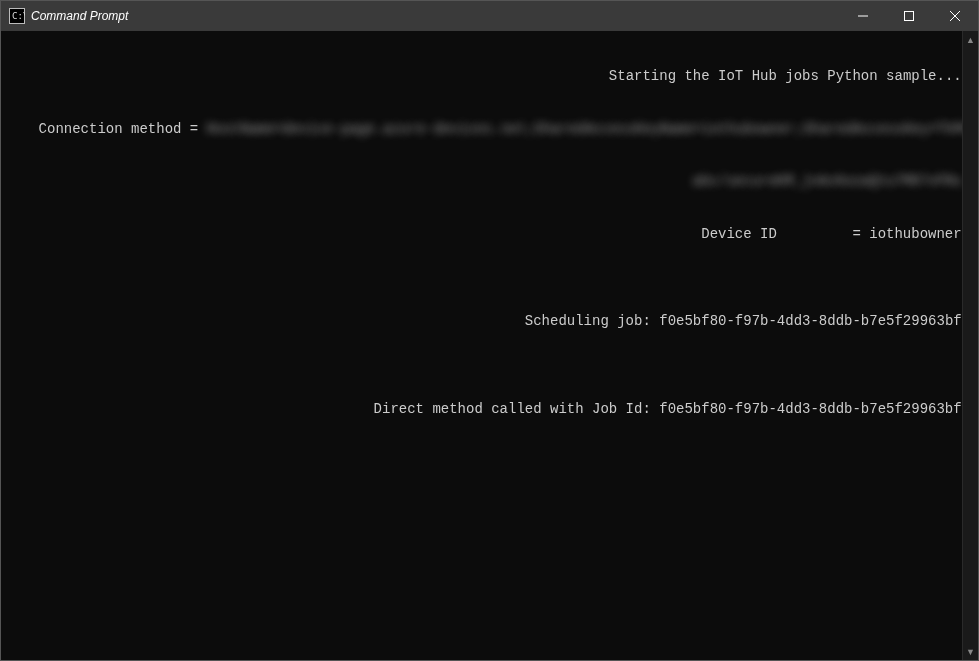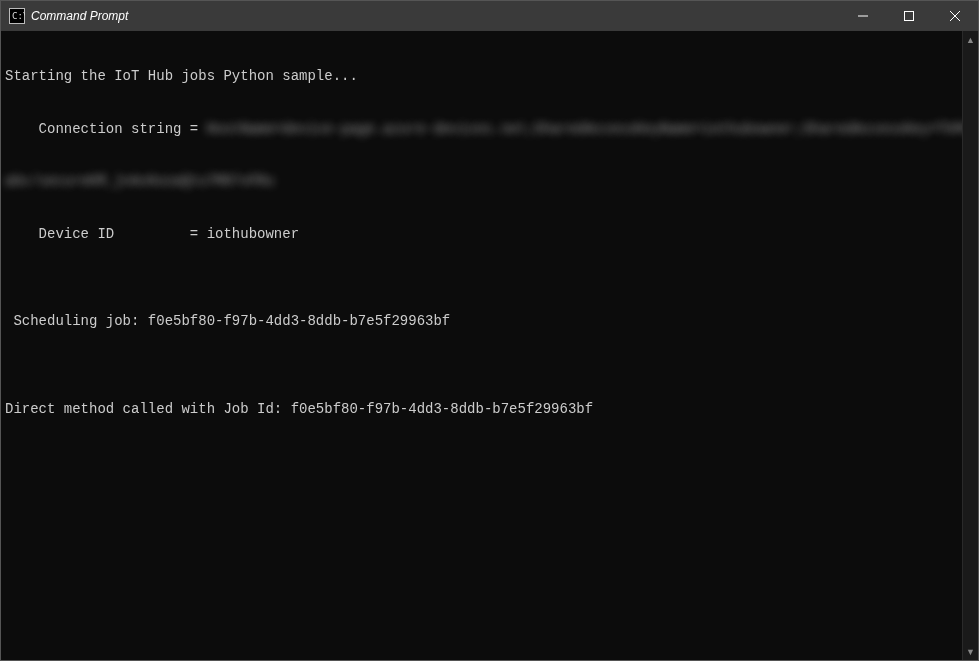--- a/index.html
+++ b/index.html
@@ -49,20 +49,21 @@
   .terminal {
     flex: 1 1 auto;
     background: #0c0c0c;
     color: #cccccc;
     font-family: Consolas, "Courier New", monospace;
     font-size: 14px;
     line-height: 17.5px;
     padding: 2px 0 2px 4px;
     white-space: pre;
     overflow: hidden;
+    text-align: right;
   }
   .terminal .line { white-space: pre; }
   .blur {
     color: transparent;
     text-shadow: 0 0 8px rgba(200,200,200,0.85);
     display: inline;
   }
   .scrollbar-v {
     width: 17px;
     background: #1a1a1a;
@@ -109,21 +110,21 @@
       <svg viewBox="0 0 10 10">
         <line x1="0" y1="0" x2="10" y2="10" stroke="#fff" stroke-width="1"></line>
         <line x1="10" y1="0" x2="0" y2="10" stroke="#fff" stroke-width="1"></line>
       </svg>
     </div>
   </div>
 
   <div class="client">
     <div class="terminal">
       <div class="line">Starting the IoT Hub jobs Python sample...</div>
-      <div class="line"><span>    Connection string = </span><span class="blur">HostName=device-page.azure-devices.net;SharedAccessKeyName=iothubowner;SharedAccessKey=TkMntr8r</span></div>
+      <div class="line"><span>    Connection method = </span><span class="blur">HostName=device-page.azure-devices.net;SharedAccessKeyName=iothubowner;SharedAccessKey=TkMntr8r</span></div>
       <div class="line"><span class="blur">abc/secureKM_jnAcKozaQtu7M87vFRu</span></div>
       <div class="line">    Device ID         = iothubowner</div>
       <div class="line"></div>
       <div class="line"> Scheduling job: f0e5bf80-f97b-4dd3-8ddb-b7e5f29963bf</div>
       <div class="line"></div>
       <div class="line">Direct method called with Job Id: f0e5bf80-f97b-4dd3-8ddb-b7e5f29963bf</div>
       <div class="line"></div>
       <div class="line"></div>
       <div class="line"></div>
       

